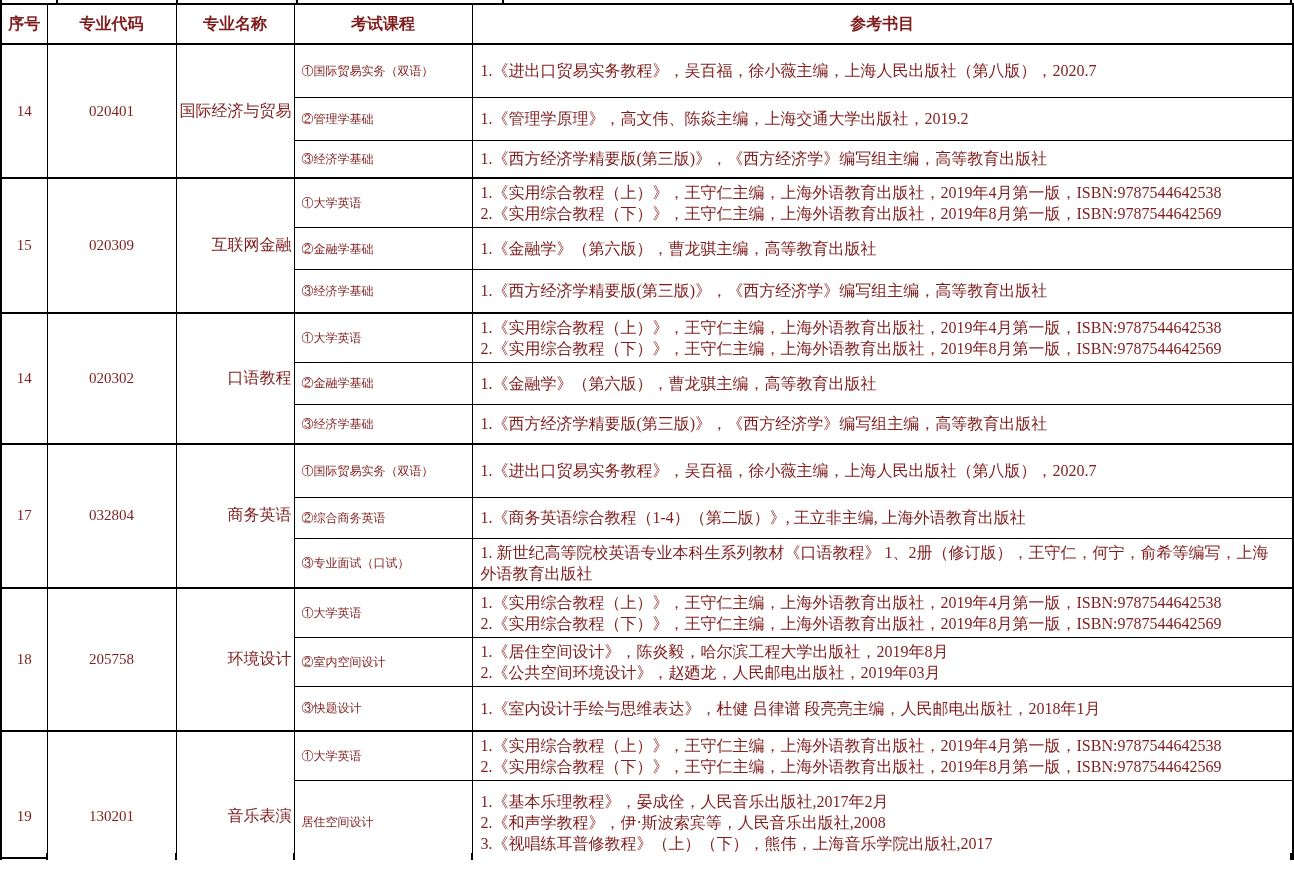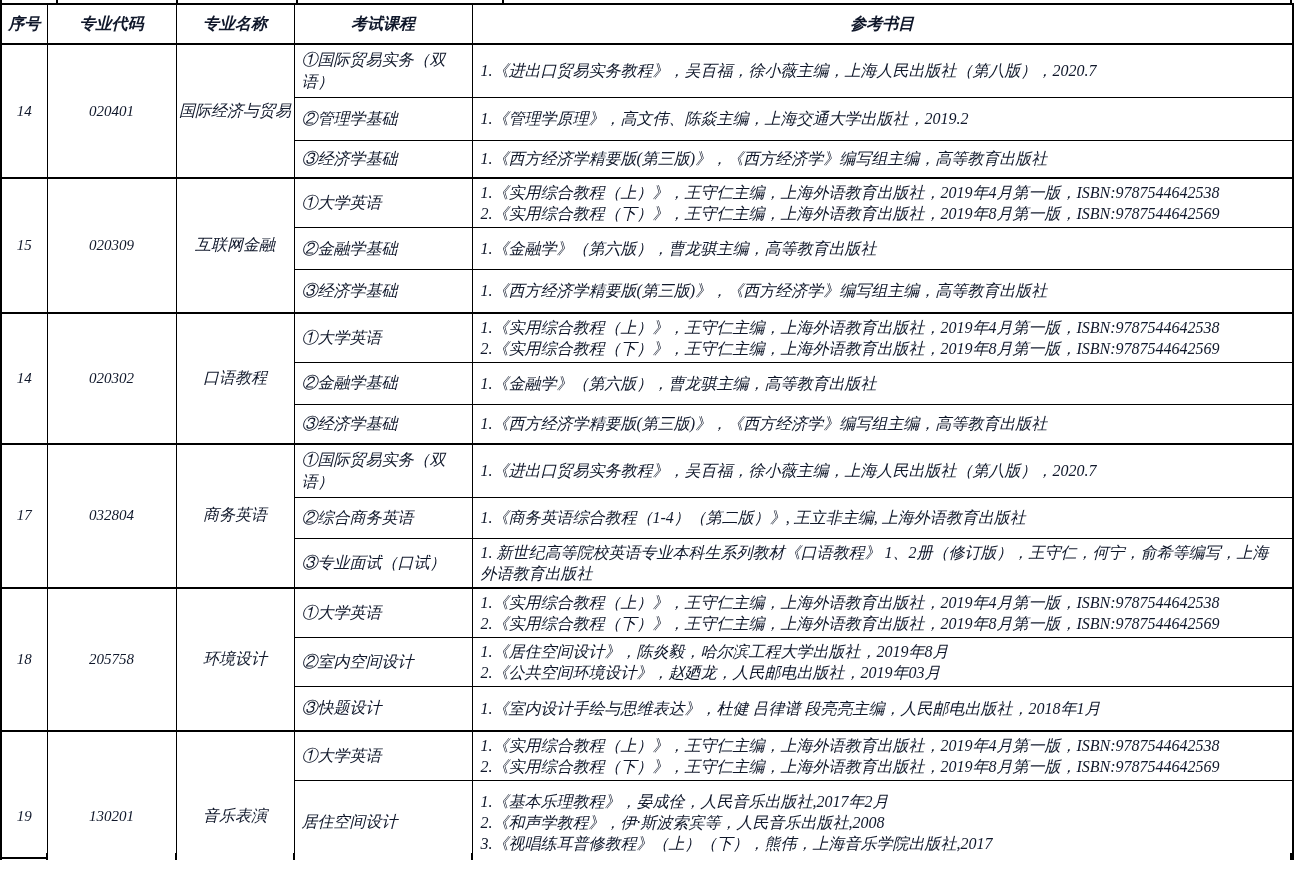--- a/index.html
+++ b/index.html
@@ -1,23 +1,22 @@
 <!DOCTYPE html>
 <html><head>
 <meta charset="utf-8">
 <style>
   html,body{margin:0;padding:0;background:#ffffff;}
   .page{
     position:relative;
     width:1294px;height:860px;
     background:#ffffff;
     font-family:"Liberation Serif","DejaVu Serif",serif;
-    color:#0f172a;
+    color:#7f1d1d;
     overflow:hidden;
-    font-style:italic;
   }
   table.ref-table{
     position:absolute;top:3px;left:0;
     width:1292px;
     border-collapse:collapse;
     table-layout:fixed;
     border:2px solid #000;
   }
   col.c1{width:46px;}
   col.c2{width:129px;}
@@ -31,24 +30,24 @@
   }
   tr.major > td{border-top:2px solid #000;}
   thead th{
     font-size:16px;font-weight:bold;text-align:center;
     padding:2px 4px;
   }
   td.c-num,td.c-code{
     text-align:center;font-size:15px;padding:2px 4px;
   }
   td.c-name{
-    text-align:center;font-size:16px;padding:2px 2px;
+    text-align:right;font-size:16px;padding:2px 2px;
   }
   td.c-course{
-    text-align:left;font-size:16px;line-height:22px;
+    text-align:left;font-size:12px;line-height:22px;
     padding:3px 14px 3px 7px;
     margin-left:16px;
   }
   td.c-books{
     text-align:left;font-size:16px;line-height:21px;
     padding:3px 10px 3px 8px;
   }
   .book-line{white-space:normal;}
   
   .tick{position:absolute;width:2px;background:#000;}

